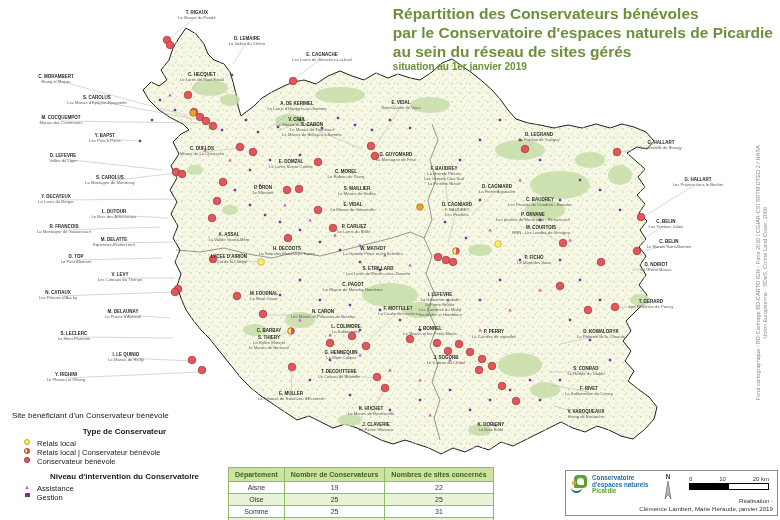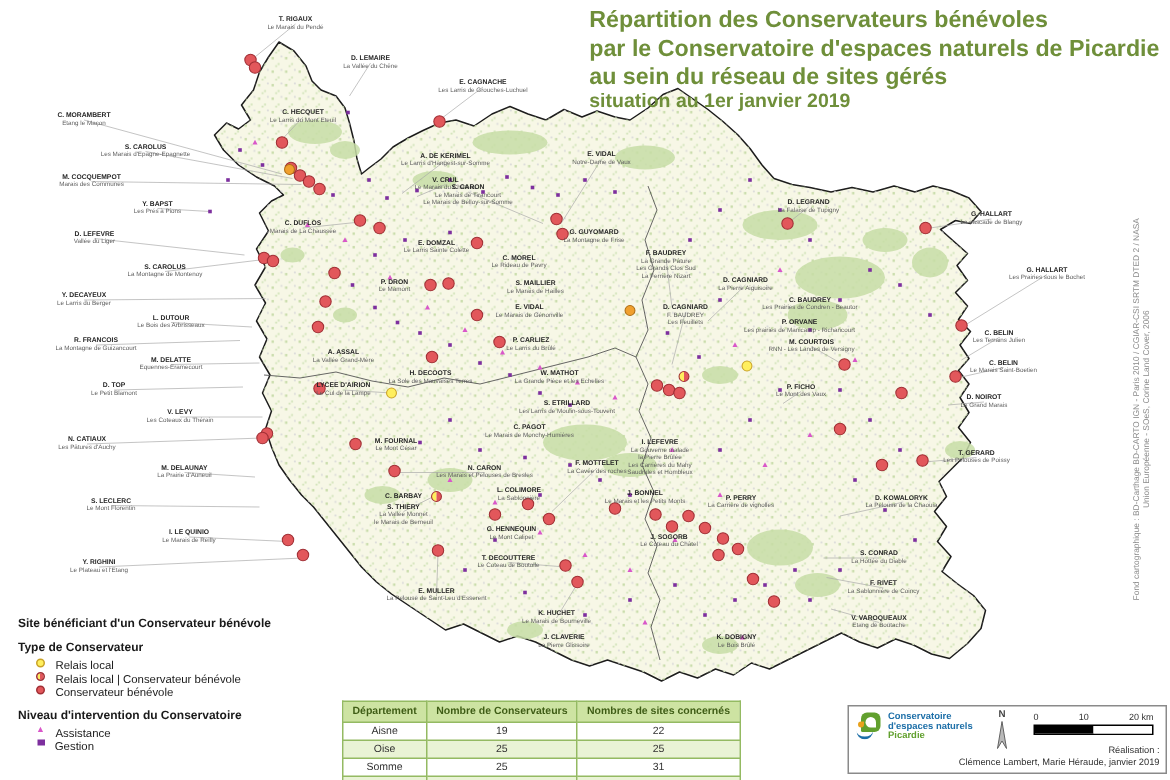--- a/index.html
+++ b/index.html
@@ -16,25 +16,25 @@
   .lbl-s{font-size:4.2px;fill:#5c5c5c;font-weight:normal;}
   .m-red{fill:var(--red);stroke:var(--red-stroke);stroke-width:.7;}
   .m-yellow{fill:var(--yellow);stroke:var(--yellow-stroke);stroke-width:.7;}
   .m-orange{fill:var(--orange);stroke:var(--orange-stroke);stroke-width:.7;}
   .m-half-ring{fill:none;stroke:var(--red-stroke);stroke-width:.7;}
   .m-purple{fill:var(--purple);}
   .m-pink{fill:var(--pink);}
 
   .title{position:absolute;top:4px;right:7px;text-align:left;color:var(--title-green);
          font-weight:bold;line-height:19px;font-size:15.5px;white-space:nowrap;}
-  .title .sub{font-size:13px;line-height:12px;}
+  .title .sub{font-size:10px;line-height:12px;}
 
   .legend{position:absolute;left:12px;top:411px;font-size:7.6px;color:#1a1a1a;width:225px;}
-  .legend .lg-title{font-weight:bold;font-size:8px;margin-bottom:7px;}
-  .legend .lg-sub{font-weight:bold;font-size:8px;margin:5px 0 3px 0;}
+  .legend .lg-title{font-weight:normal;font-size:8px;margin-bottom:7px;}
+  .legend .lg-sub{font-weight:bold;font-size:8px;margin:5px 0 3px 0;text-align:center;}
   .lg-item{display:flex;gap:7px;padding-left:12px;height:9.2px;}
   .sym{width:6px;height:6px;border-radius:50%;flex:0 0 auto;box-sizing:border-box;}
   .sym-relais{background:var(--yellow);border:1px solid var(--yellow-stroke);}
   .sym-benevole{background:var(--orange);border:1px solid var(--orange-stroke);}
   .sym-conservateur{background:var(--red);border:1px solid var(--red-stroke);}
   .sym-mixte{background:linear-gradient(90deg,var(--yellow) 50%,var(--red) 50%);border:1px solid var(--red-stroke);}
   .sym-tri{width:auto;height:auto;border-radius:0;color:var(--pink);font-size:6px;line-height:6px;}
   .sym-sq{border-radius:0;width:4.5px;height:4.5px;background:var(--purple);margin-left:1px;}
 
   .dept-table{position:absolute;left:228px;top:467px;border-collapse:collapse;font-size:7px;color:#333;}

